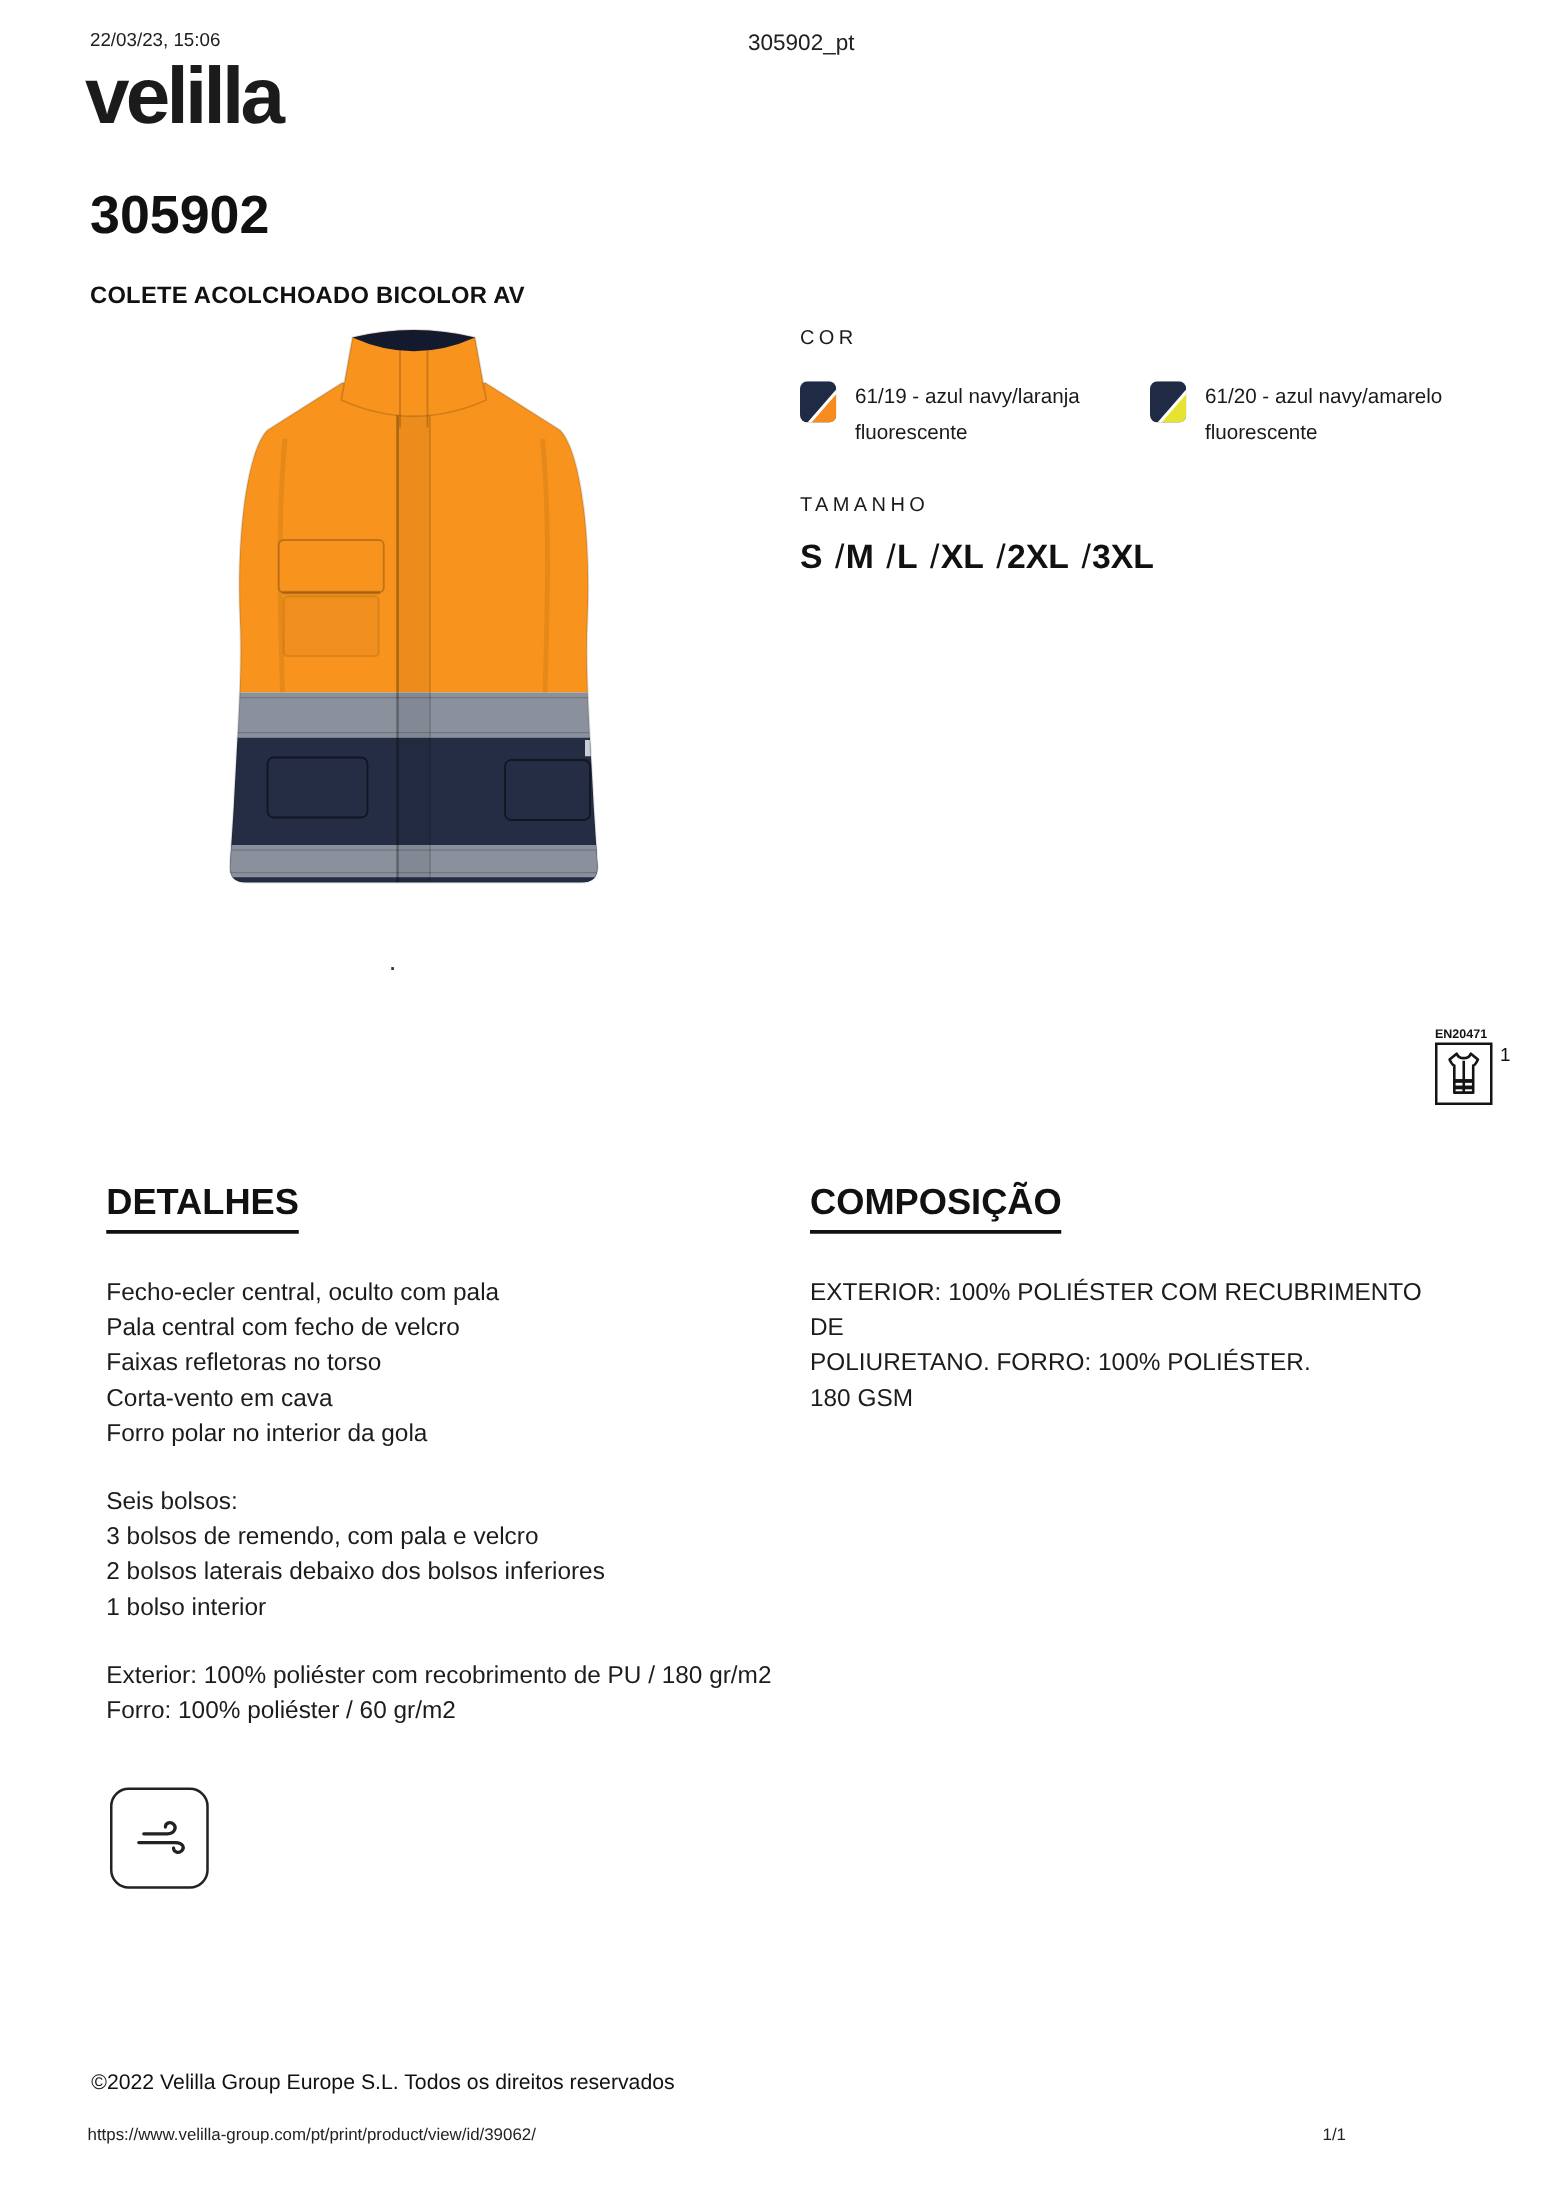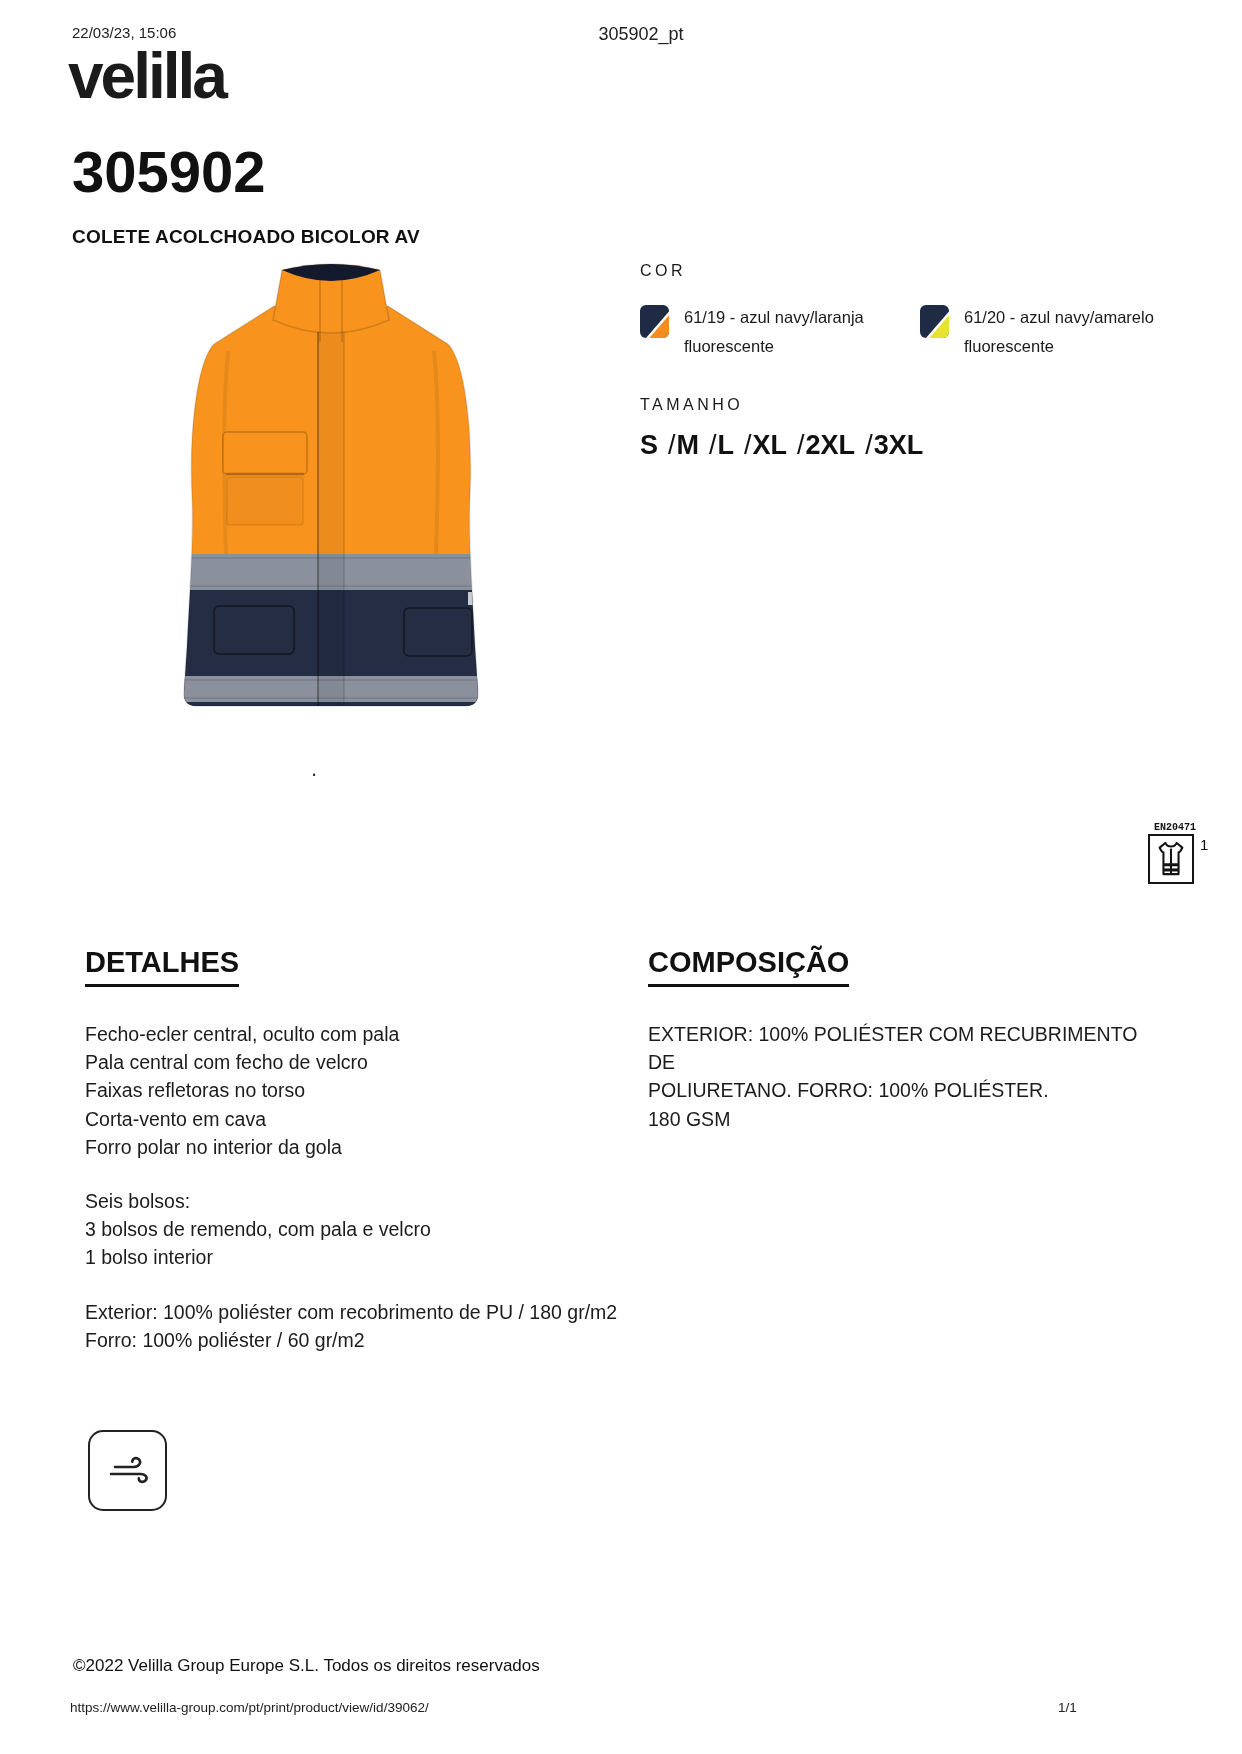--- a/index.html
+++ b/index.html
@@ -4,36 +4,36 @@
 <style>
   html,body{margin:0;padding:0;background:#ffffff;}
   .page{
     position:relative;width:1242px;height:1754px;background:#fff;overflow:hidden;
     font-family:"Liberation Sans", sans-serif;color:#1a1a1a;margin-left:20px;
   }
   .abs{position:absolute;}
   .hdr-date{left:52px;top:24px;font-size:15px;color:#202020;}
   .hdr-doc{left:50%;top:24px;transform:translateX(-50%);font-size:18px;color:#202020;}
   .logo{left:48px;top:44px;font-size:64px;line-height:64px;font-weight:800;letter-spacing:-3px;color:#1b1b1b;}
-  .code{left:52px;top:142px;font-size:58px;line-height:60px;font-weight:700;color:#111;}
+  .code{left:52px;top:142px;font-size:43px;line-height:60px;font-weight:700;color:#111;}
   .pname{left:52px;top:226px;font-size:19px;font-weight:700;letter-spacing:0.2px;color:#111;}
   .photo{left:150px;top:256px;width:322px;height:452px;}
   .photo-dot{left:291px;top:756px;font-size:22px;color:#333;}
   .sec-label{font-size:16px;letter-spacing:3.5px;color:#1a1a1a;}
   .cor{left:620px;top:262px;}
   .tam{left:620px;top:396px;}
   .swatch-row{top:303px;display:flex;align-items:flex-start;}
   .sw1{left:620px;}
   .sw2{left:900px;}
   .swatch{display:block;margin-right:15px;margin-top:2px;}
   .swatch-text{font-size:16.5px;line-height:29px;color:#1a1a1a;}
   .sizes{left:620px;top:430px;font-size:27px;font-weight:700;color:#111;}
   .size-sep{font-weight:400;margin-left:10px;margin-right:1px;}
   .cert{left:1128px;top:822px;width:60px;}
-  .cert-label{font-size:10px;font-weight:700;color:#111;width:48px;text-align:right;font-family:Liberation Mono, monospace;}
+  .cert-label{font-size:10px;font-weight:700;color:#111;width:48px;text-align:left;}
   .cert-box{margin-top:1px;width:42px;height:46px;border:2px solid #141414;background:#fff;
     display:flex;align-items:center;justify-content:center;}
   .cert-class{position:absolute;left:52px;top:14px;font-size:15px;color:#111;}
   .h2{font-size:29px;font-weight:700;color:#111;border-bottom:3.5px solid #111;padding-bottom:5px;}
   .det{left:65px;top:946px;text-align:center;}
   .comp{left:628px;top:946px;}
   .txt{font-size:19.5px;line-height:28.2px;color:#1c1c1c;}
   .details-block{left:65px;top:1020px;width:540px;}
   .comp-block{left:628px;top:1020px;width:500px;}
   .para{margin-bottom:26px;}
@@ -163,20 +163,21 @@
     <div class="para">
         <div class="line">Fecho-ecler central, oculto com pala</div>
         <div class="line">Pala central com fecho de velcro</div>
         <div class="line">Faixas refletoras no torso</div>
         <div class="line">Corta-vento em cava</div>
         <div class="line">Forro polar no interior da gola</div>
       </div>
     <div class="para">
         <div class="line">Seis bolsos:</div>
         <div class="line">3 bolsos de remendo, com pala e velcro</div>
+        <div class="line">2 bolsos laterais debaixo dos bolsos inferiores</div>
         <div class="line">1 bolso interior</div>
       </div>
     <div class="para">
         <div class="line">Exterior: 100% poliéster com recobrimento de PU / 180 gr/m2</div>
         <div class="line">Forro: 100% poliéster / 60 gr/m2</div>
       </div>
   </div>
 
   <div class="abs h2 comp">COMPOSIÇÃO</div>
   <div class="abs txt comp-block">

